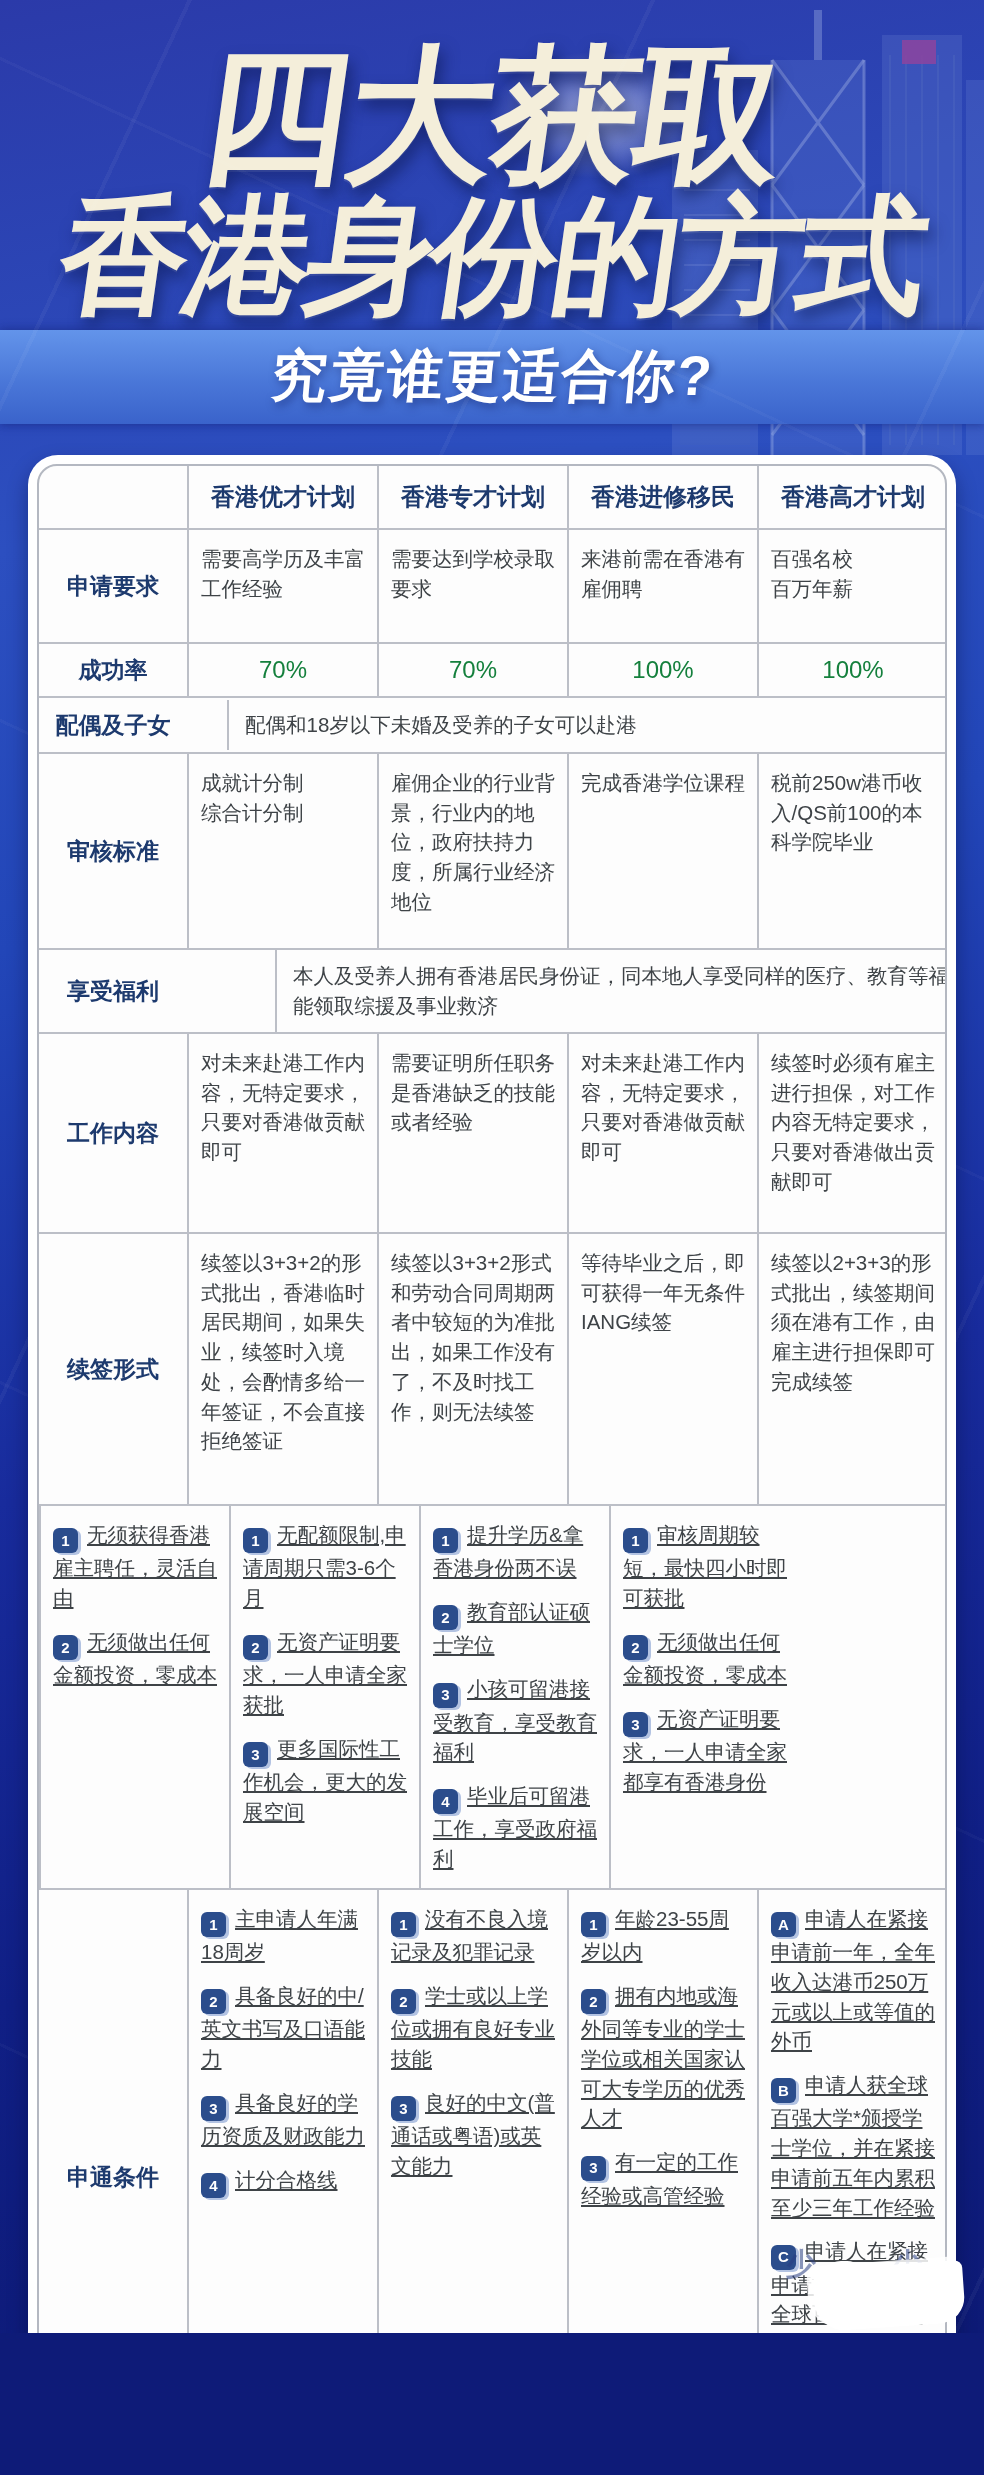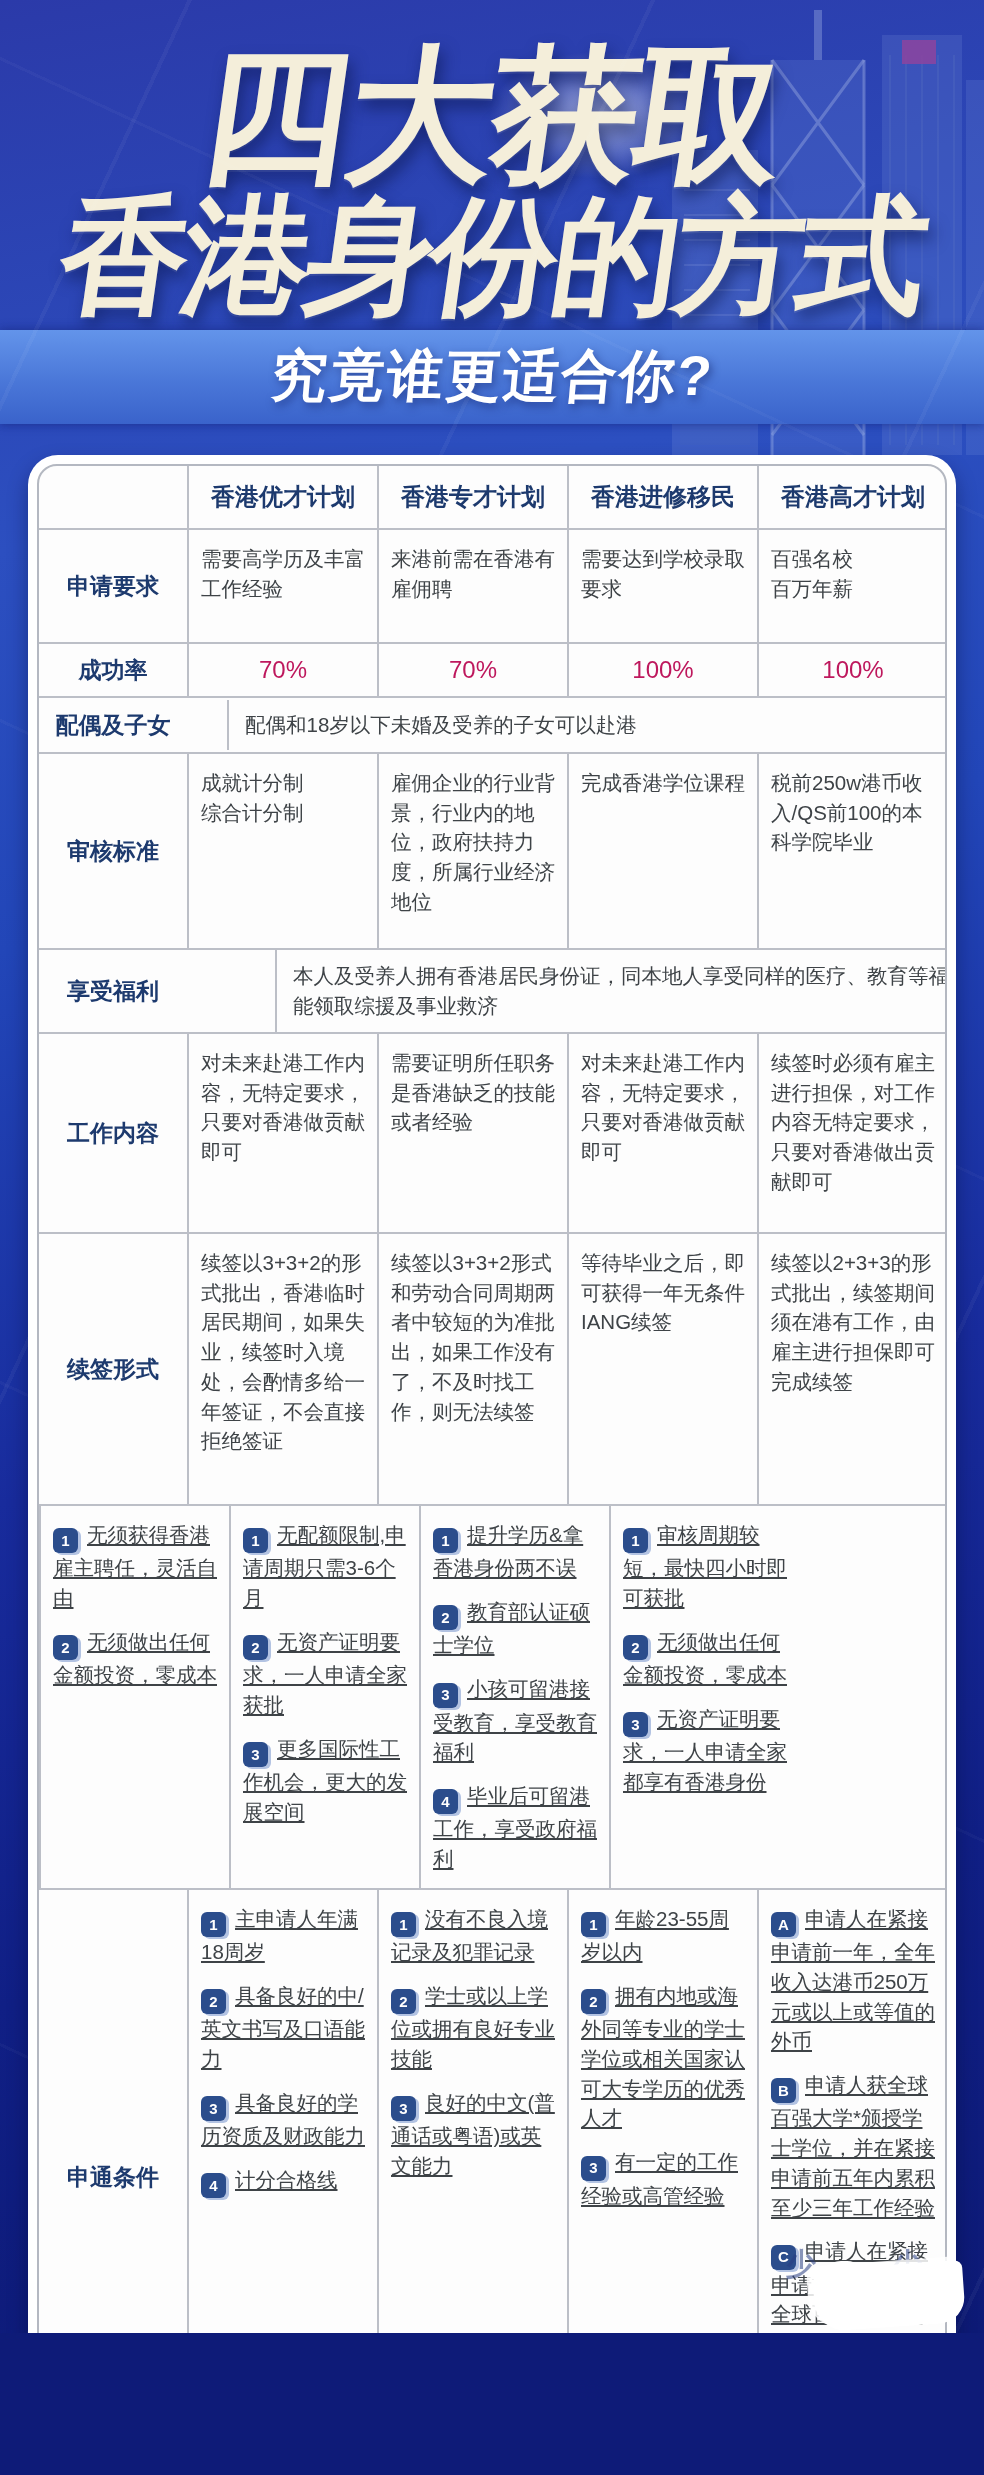--- a/index.html
+++ b/index.html
@@ -65,21 +65,21 @@
   .hcell{
     width:190px;flex:0 0 190px;display:flex;align-items:center;justify-content:center;
     color:#1d3a6e;font-weight:bold;font-size:24px;padding:14px 4px;
   }
   .cell{
     width:190px;flex:0 0 190px;padding:14px 12px;
     color:#3e4347;font-size:20.5px;line-height:1.45;font-weight:500;
     white-space:pre-line;
   }
   .cell.span{width:760px;flex:0 0 760px;display:flex;align-items:center;padding:10px 16px;white-space:normal;margin-left:40px;}
-  .cell.center{display:flex;align-items:center;justify-content:center;font-size:24px;color:#be185d;padding:8px 19px;}
+  .cell.center{display:flex;align-items:center;justify-content:center;font-size:24px;color:#15803d;padding:8px 19px;}
   .cell.list{white-space:normal;}
   .head{min-height:62px;}
   .r1{min-height:112px;}
   .r2{min-height:52px;}
   .r3{min-height:54px;align-items:center;}
   .r4{min-height:194px;}
   .r5{min-height:82px;gap:48px;}
   .r6{min-height:198px;}
   .r7{min-height:270px;}
   .r8{min-height:354px;}
@@ -159,22 +159,22 @@
         <div class="trow head">
           <div class="lcell"></div>
           <div class="hcell">香港优才计划</div>
           <div class="hcell">香港专才计划</div>
           <div class="hcell">香港进修移民</div>
           <div class="hcell">香港高才计划</div>
         </div>
         <div class="trow r1">
           <div class="lcell">申请要求</div>
           <div class="cell">需要高学历及丰富工作经验</div>
+          <div class="cell">需要达到学校录取要求</div>
           <div class="cell">来港前需在香港有雇佣聘</div>
-          <div class="cell">需要达到学校录取要求</div>
           <div class="cell">百强名校
 百万年薪</div>
         </div>
         <div class="trow r2">
           <div class="lcell">成功率</div>
           <div class="cell center">70%</div>
           <div class="cell center">70%</div>
           <div class="cell center">100%</div>
           <div class="cell center">100%</div>
         </div>

